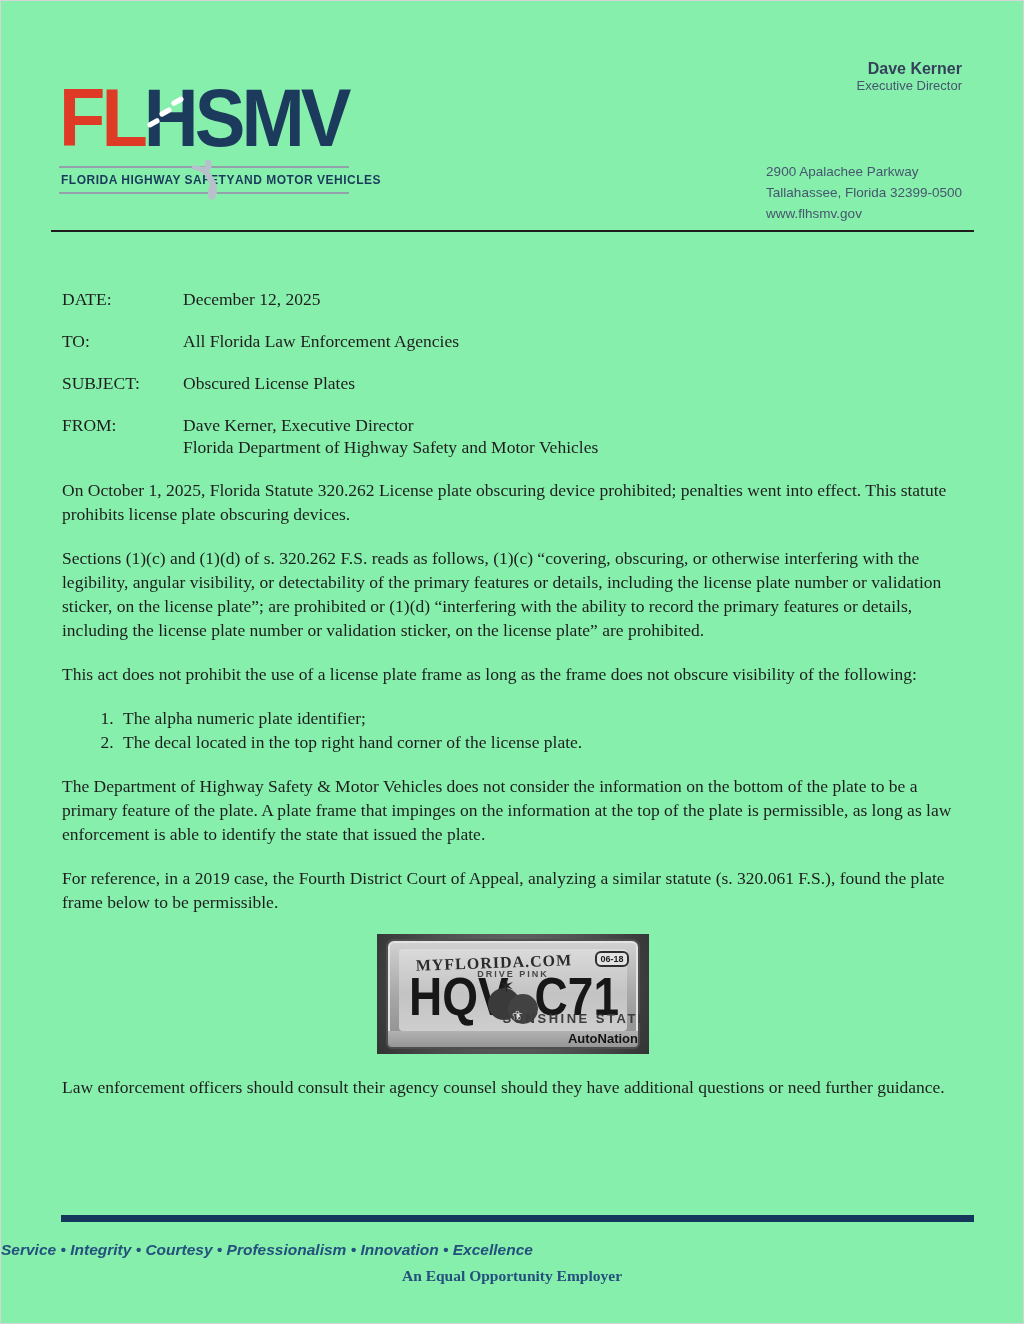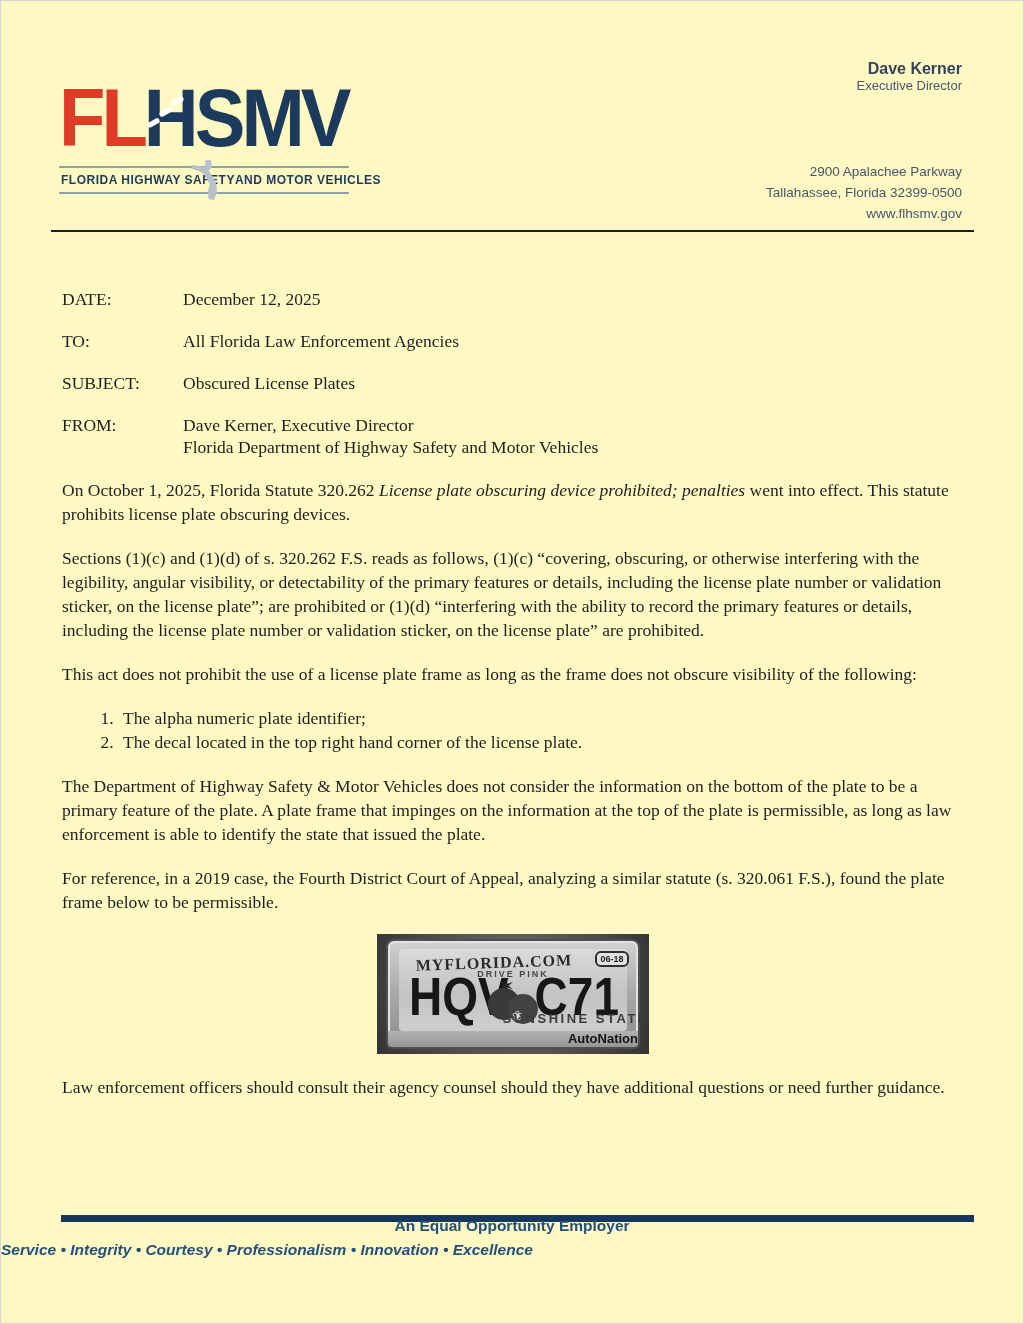--- a/index.html
+++ b/index.html
@@ -1,19 +1,19 @@
 <!DOCTYPE html>
 <html><head>
 <meta charset="utf-8">
 <style>
   * { margin:0; padding:0; box-sizing:border-box; }
   html,body { background:#ffffff; }
   .page {
     width:1024px; height:1324px; position:relative; margin:0 auto;
-    background:#fef9c3; border:1px solid #d6d6d6; overflow:hidden;
+    background:#86efac; border:1px solid #d6d6d6; overflow:hidden;
     font-family:"Liberation Serif", serif; color:#1e1e1e;
   }
 
   
   .logo { position:absolute; left:58px; top:82px; width:290px; }
   .logo-text {
     font-family:"Liberation Sans", sans-serif; font-weight:bold;
     font-size:76px; line-height:1; letter-spacing:-4px; display:flex;
     transform:scaleY(1.08); transform-origin:left bottom; position:relative;
   }
@@ -32,32 +32,32 @@
   }
   .florida-shape { position:absolute; left:50%; top:-9px; transform:translateX(-44%); }
 
   .exec-block {
     position:absolute; right:61px; top:58px; text-align:right;
     font-family:"Liberation Sans", sans-serif; color:#33425A;
   }
   .exec-name { font-weight:bold; font-size:16px; line-height:19px; }
   .exec-title { font-size:13px; line-height:16px; color:#46566E; }
   .addr-block {
-    position:absolute; right:61px; top:160px; text-align:right;
+    position:absolute; right:61px; top:160px; 
     font-family:"Liberation Sans", sans-serif; font-size:13.5px;
     line-height:21px; color:#46566E;
   }
   .rule-thin { position:absolute; left:50px; right:49px; top:229px; border-top:2px solid #1d1d1d; }
 
   
   .content { position:absolute; left:61px; top:287px; width:902px; font-size:17.5px; line-height:24px; }
   .field { display:flex; line-height:22px; margin-bottom:20px; }
   .field-label { width:121px; flex:0 0 121px; }
   .content p { margin:0 0 20px 0; }
-  .it { font-style:italic; }
+  .it { }
   ol.memo-list { margin:0 0 20px 28px; padding-left:28px; }
   ol.memo-list li { padding-left:5px; }
 
   
   .plate-photo {
     position:relative; width:272px; height:120px; margin:3px auto 21px auto;
     background:radial-gradient(circle at 50% 42%, #6f6f6f 0%, #4a4a4a 65%, #333333 100%);
     font-family:"Liberation Sans", sans-serif;
   }
   .plate-frame {
@@ -92,22 +92,22 @@
   .plate-frame-bottom { position:absolute; bottom:5px; left:9px; right:9px; height:18px;
     background:linear-gradient(180deg,#b2b2b2,#969696); border-radius:0 0 6px 6px;
     border:2px solid #4e4e4e; border-top:none;
     text-align:right; font-size:13px; font-weight:bold; color:#141414; line-height:15px; }
 
   
   .rule-thick { position:absolute; left:60px; right:49px; top:1214px; height:7px; background:#16375C; }
   .motto { position:absolute; top:1240px; left:0; width:100%; 
     font-family:"Liberation Sans", sans-serif; font-style:italic; font-weight:bold;
     font-size:15.5px; color:#24507E; }
-  .eoe { position:absolute; top:1216px; left:0; width:100%; text-align:center;
-    font-family:Liberation Sans, sans-serif; font-weight:bold;
+  .eoe { position:absolute; top:1266px; left:0; width:100%; text-align:center;
+    font-family:Liberation Serif, serif; font-weight:bold;
     font-size:15.5px; color:#24507E; }
 </style>
 </head>
 <body>
 
 <div class="page">
 
   <div class="logo">
     <div class="logo-text">
       <span class="logo-fl">FL</span>

